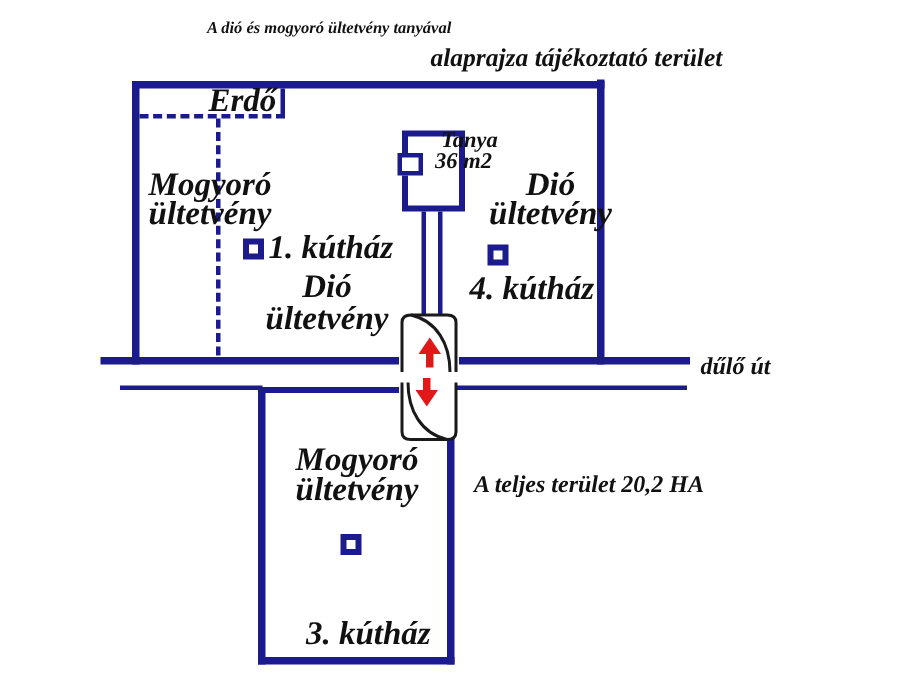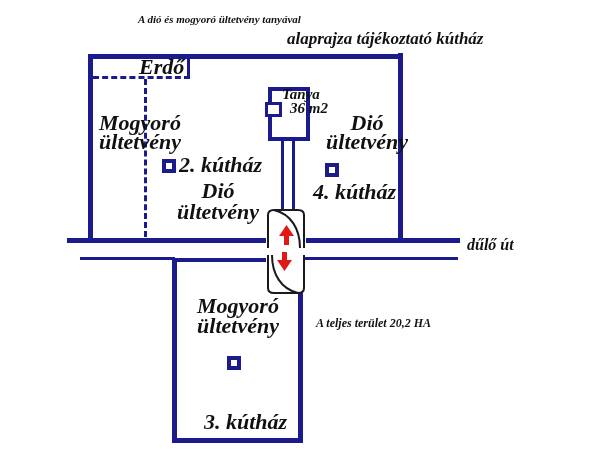--- a/index.html
+++ b/index.html
@@ -31,21 +31,21 @@
   .gate-svg{position:absolute;left:256px;top:202px;}
   .title1{left:138px;top:10px;font-size:11px;}
   .title2{left:287px;top:29px;font-size:17px;}
 </style>
 </head>
 <body>
 
 <div id="canvas">
 
   <div class="lbl title1">A dió és mogyoró ültetvény tanyával</div>
-  <div class="lbl title2">alaprajza tájékoztató kútház</div>
+  <div class="lbl title2">alaprajza tájékoztató terület</div>
 
   <div class="line" style="left:88px;top:54px;width:315px;height:5px;"></div>
   <div class="line" style="left:88px;top:54px;width:5px;height:189px;"></div>
   <div class="line" style="left:398px;top:53px;width:5px;height:190px;"></div>
 
   <div class="line" style="left:67px;top:238px;width:199px;height:5px;"></div>
   <div class="line" style="left:306px;top:238px;width:154px;height:5px;"></div>
   <div class="line" style="left:80px;top:257px;width:95px;height:3px;"></div>
   <div class="line" style="left:172px;top:258px;width:94px;height:4px;"></div>
   <div class="line" style="left:303px;top:257px;width:155px;height:3px;"></div>
@@ -56,41 +56,41 @@
 
   <div class="dashed-h" style="left:93px;top:76px;width:97px;"></div>
   <div class="line" style="left:187px;top:59px;width:3px;height:18px;"></div>
   <div class="dashed-v" style="left:144px;top:79px;height:158px;"></div>
   <div class="lbl" style="left:139px;top:57px;">Erdő</div>
 
   <div class="building"></div>
   <div class="building-notch"></div>
   <div class="line" style="left:281px;top:141px;width:3px;height:72px;"></div>
   <div class="line" style="left:292px;top:141px;width:3px;height:72px;"></div>
-  <div class="lbl small" style="left:282px;top:86px;">Tanya</div>
+  <div class="lbl small" style="left:294px;top:86px;">Tanya</div>
   <div class="lbl small" style="left:290px;top:100px;">36 m2</div>
 
   <div class="lbl center" style="left:95px;top:113px;width:90px;">Mogyoró
 ültetvény</div>
   <div class="lbl center" style="left:173px;top:180px;width:90px;line-height:21px;">Dió
 ültetvény</div>
   <div class="lbl center" style="left:322px;top:113px;width:90px;">Dió
 ültetvény</div>
   <div class="lbl center" style="left:192px;top:296px;width:92px;line-height:20px;">Mogyoró
 ültetvény</div>
 
   <div class="well" style="left:162px;top:159px;"></div>
-  <div class="lbl" style="left:179px;top:155px;">2. kútház</div>
+  <div class="lbl" style="left:179px;top:155px;">1. kútház</div>
   <div class="well" style="left:325px;top:163px;"></div>
   <div class="lbl" style="left:313px;top:182px;">4. kútház</div>
   <div class="well" style="left:227px;top:356px;"></div>
   <div class="lbl" style="left:204px;top:372px;margin-top:40px;">3. kútház</div>
 
   <div class="lbl" style="left:467px;top:235px;font-size:16px;">dűlő út</div>
-  <div class="lbl" style="left:316px;top:314px;font-size:12px;font-family:Liberation Serif, serif;">A teljes terület 20,2 HA</div>
+  <div class="lbl" style="left:316px;top:314px;font-size:16px;font-family:Liberation Serif, serif;">A teljes terület 20,2 HA</div>
 
   <svg class="gate-svg" width="56" height="98" viewBox="256 202 56 98">
 
     <g>
       <path d="M268,248 L268,215 Q268,210 274,210 L298,210 Q304,210 304,215 L304,248 L268,248 Z" fill="#ffffff" stroke="none"></path>
       <path d="M268,248 L268,215 Q268,210 274,210 L298,210 Q304,210 304,215 L304,248" fill="none" stroke="#1a1a1a" stroke-width="2"></path>
       <path d="M274,210 C291,214 300,229 300,248" fill="none" stroke="#1a1a1a" stroke-width="2"></path>
     </g>
 
     <g>

